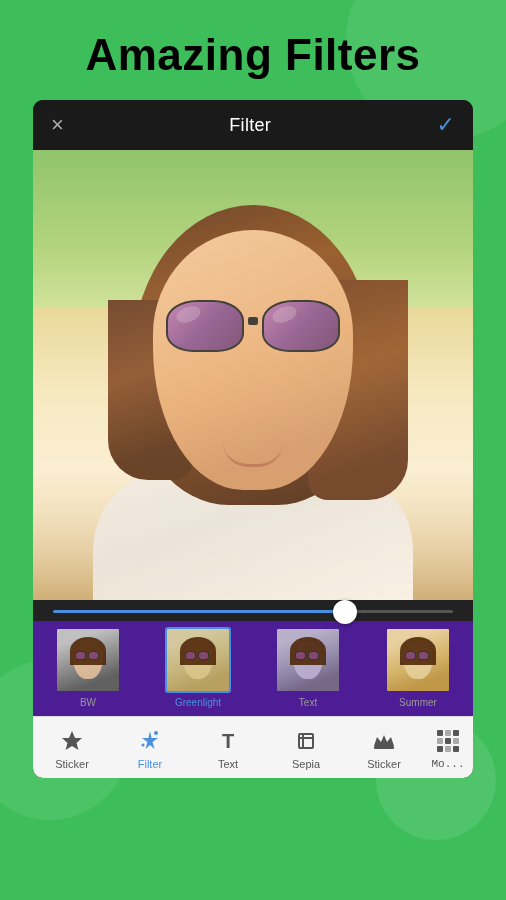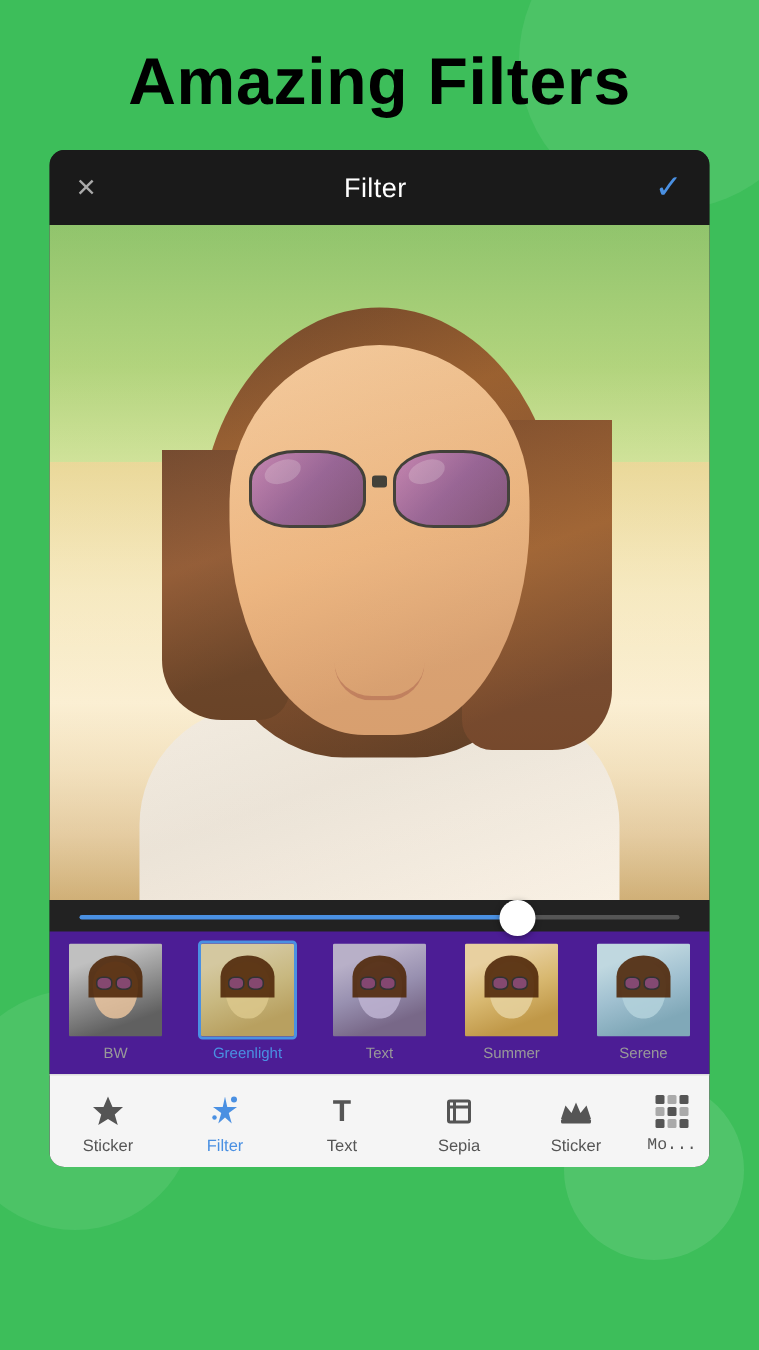--- a/index.html
+++ b/index.html
@@ -522,35 +522,20 @@
             <div class="mini-glasses">
               <div class="mini-lens"></div>
               <div class="mini-lens"></div>
             </div>
           </div>
         </div>
       </div>
       <span class="filter-label">Summer</span>
     </div>
 
-    <div class="filter-item filter-serene">
-      <div class="filter-thumb">
-        <div class="filter-face"></div>
-        <div class="mini-face-wrap">
-          <div class="mini-face" style="background:rgba(180,210,220,0.85);">
-            <div class="mini-hair"></div>
-            <div class="mini-glasses">
-              <div class="mini-lens"></div>
-              <div class="mini-lens"></div>
-            </div>
-          </div>
-        </div>
-      </div>
-      <span class="filter-label">Serene</span>
-    </div>
 
   </div>
 
   <div class="bottom-toolbar">
 
     <div class="toolbar-item">
       <div class="toolbar-icon">
         <svg width="24" height="24" viewBox="0 0 24 24" fill="#555">
           <polygon points="12,2 15,9 22,9 16.5,14 18.5,21 12,17 5.5,21 7.5,14 2,9 9,9"></polygon>
         </svg>

